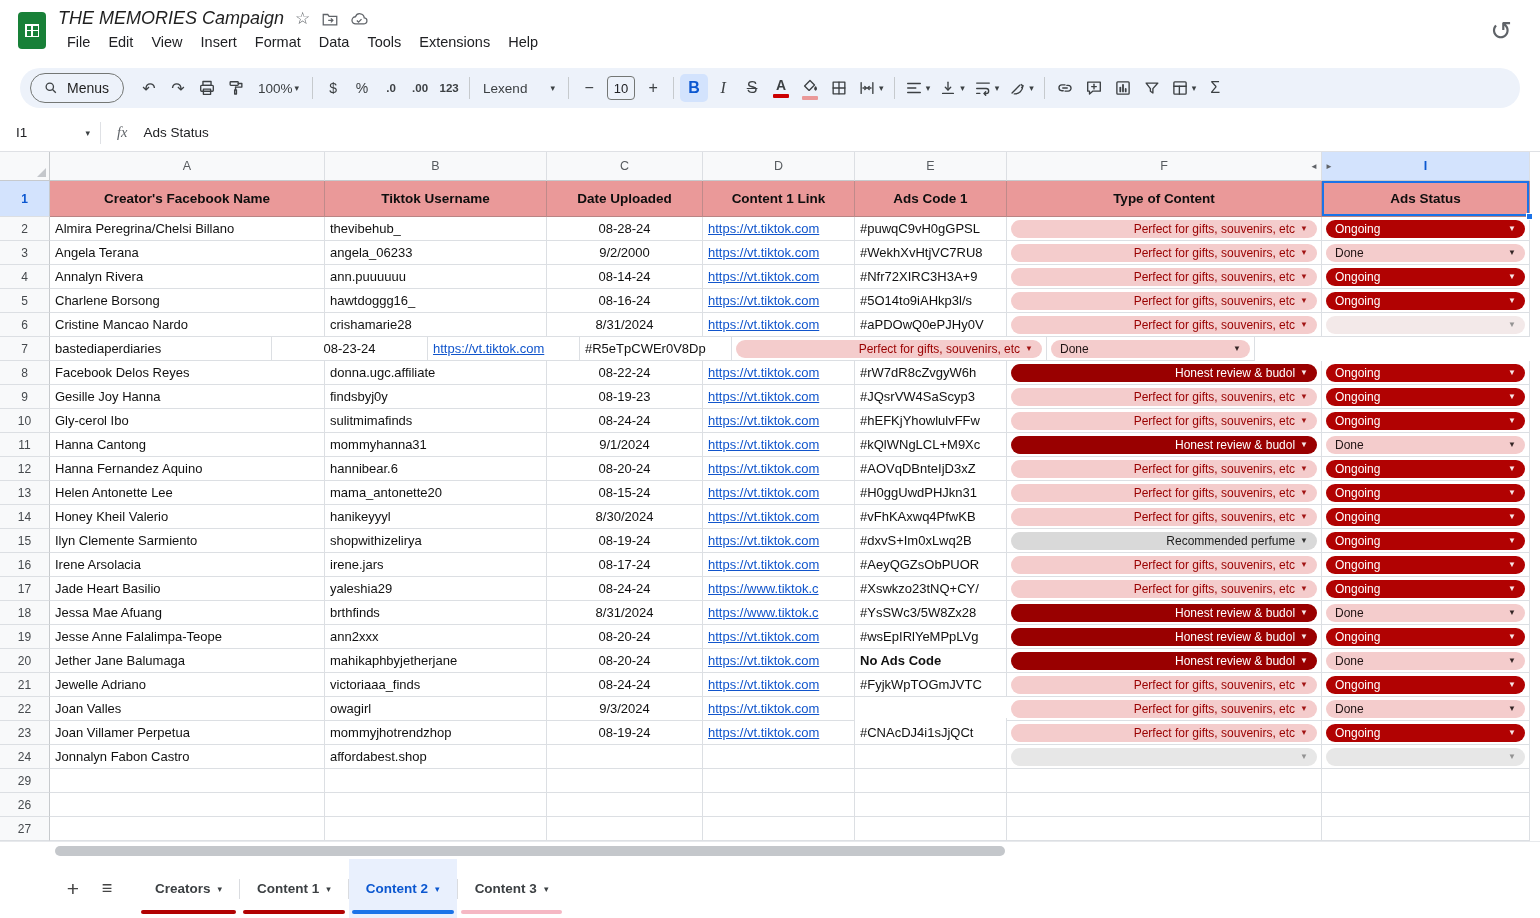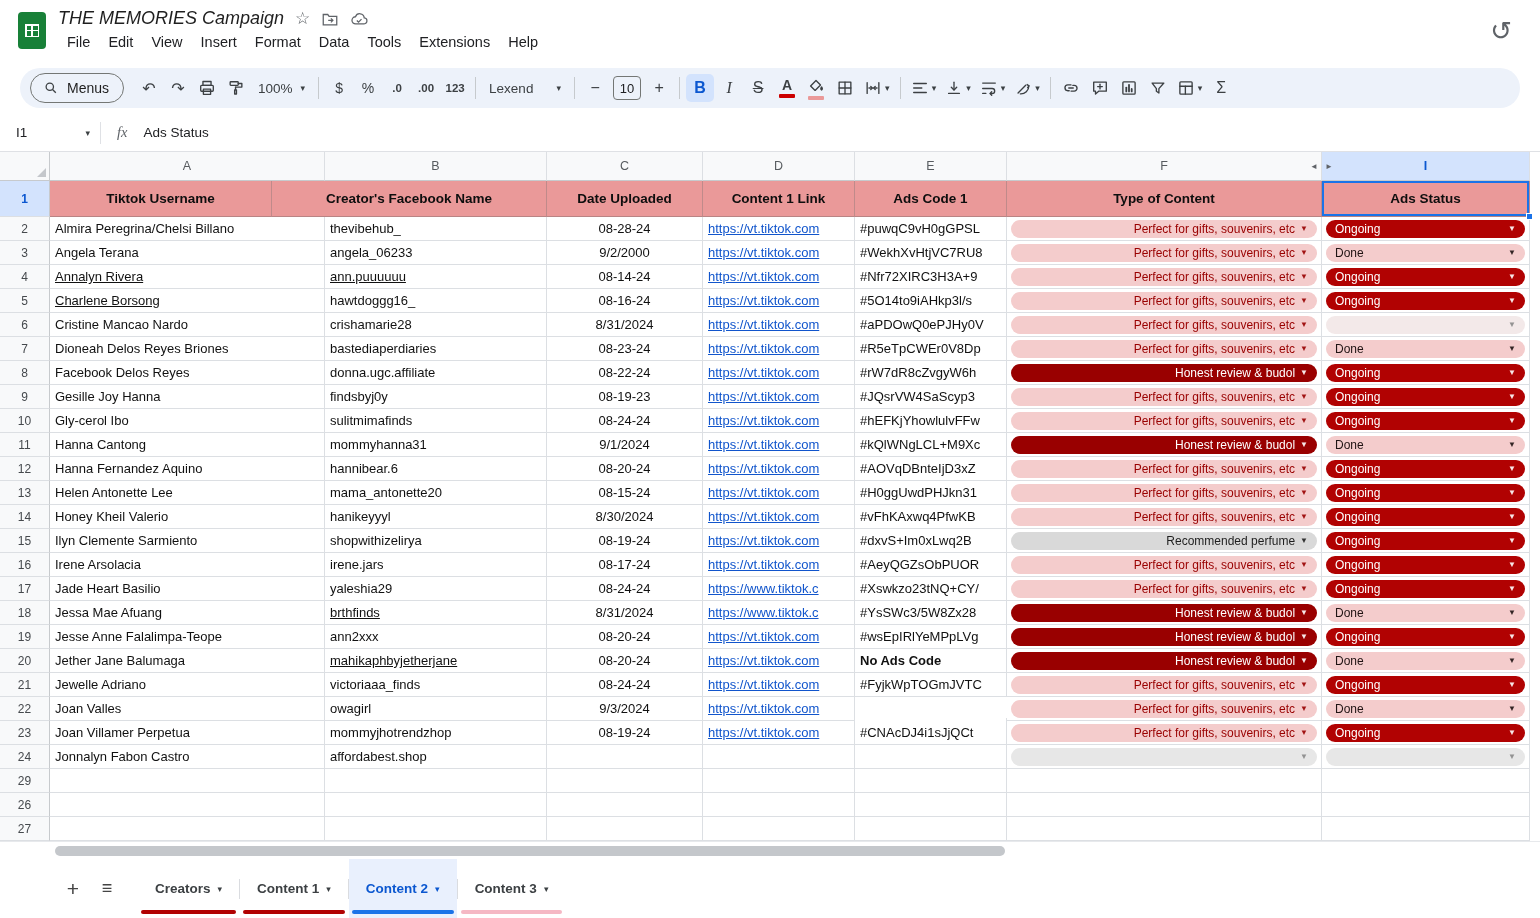--- a/index.html
+++ b/index.html
@@ -28,21 +28,21 @@
     padding:0 10px; gap:1px; }
   .menus-pill { display:flex; align-items:center; gap:8px; border:1px solid #747775; border-radius:18px;
     height:30px; padding:0 14px 0 12px; font-size:14px; color:#1f1f1f; margin-right:10px; cursor:pointer; }
   .tb-btn { min-width:28px; height:28px; display:flex; align-items:center; justify-content:center;
     border-radius:5px; font-size:16px; color:#3c4043; cursor:pointer; padding:0 4px; position:relative; }
   .tb-btn svg { width:18px; height:18px; stroke:#3c4043; fill:none; stroke-width:1.5;
     stroke-linecap:round; stroke-linejoin:round; }
   .tb-btn.fmt { font-size:14px; }
   .tb-btn.tiny { font-size:11.5px; font-weight:700; letter-spacing:0; }
   .tb-sep { width:1px; height:22px; background:#c6cacd; margin:0 5px; flex-shrink:0; }
-  .tb-zoom, .tb-font { display:flex; align-items:center; gap:8px; font-size:13.5px; color:#3c4043;
+  .tb-zoom, .tb-font { display:flex; align-items:center; gap:2px; font-size:13.5px; color:#3c4043;
     padding:0 7px; cursor:pointer; }
   .tb-font { width:86px; justify-content:space-between; }
   .dd { font-size:9px; color:#3c4043; }
   .size-box { width:28px; height:24px; border:1px solid #747775; border-radius:4px; display:flex;
     align-items:center; justify-content:center; font-size:13px; margin:0 3px; cursor:text; }
   .tb-btn.b { font-weight:700; }
   .tb-btn.active { background:#d3e3fd; color:#0b57d0; }
   .tb-btn.it { font-style:italic; font-family:"Liberation Serif",serif; }
   .tb-btn.strike { text-decoration:line-through; }
   .colstack { display:flex; flex-direction:column; align-items:center; justify-content:center; gap:2px; }
@@ -80,21 +80,21 @@
   .hidarrow.hr { left:3px; }
   .header-row { height:36px; }
   .header-row .hcell { background:#ea9999; justify-content:center; font-weight:700; font-size:13.5px;
     color:#0e0e0e; border-right:1px solid #c08a8a; border-bottom:1px solid #b98484; position:relative; }
   .hcell.sel { box-shadow: inset 0 0 0 2px #1a73e8; overflow:visible; z-index:2; }
   .fill-handle { position:absolute; right:-4px; bottom:-4px; width:7px; height:7px; background:#1a73e8;
     border:1.5px solid #fff; z-index:4; cursor:crosshair; }
   .data-row { height:24px; }
   .tleft { justify-content:flex-start; }
   .c-date { justify-content:center; }
-  .und span { text-decoration:underline; }
+  .und span { }
   .bold span { font-weight:700; }
   .link { color:#1155cc; text-decoration:underline; cursor:pointer; }
   .chipcell { padding:0 4px; }
   .chip { flex:1; min-width:0; height:18px; border-radius:10px; display:flex; align-items:center;
     padding:0 9px; font-size:12px; cursor:pointer; }
   .chip-label { flex:1; text-align:right; overflow:hidden; white-space:nowrap; }
   .chip-left .chip-label { text-align:left; }
   .chip-arrow { font-size:8px; margin-left:5px; opacity:.9; }
   .chip-pink  { background:#f4cccc; color:#990000; }
   .chip-dark  { background:#990000; color:#ffffff; }
@@ -352,25 +352,25 @@
           <span>F</span>
           <span class="hidarrow hl">◄</span>
         </div>
         <div class="cell colsel" style="flex: 0 0 208px;">
           <span class="hidarrow hr">►</span>
           <span>I</span>
         </div>
       </div>
       <div class="grow header-row">
         <div class="cell gutter gutsel">1</div>
+        <div class="cell hcell" style="flex: 0 0 275px;">
+          <span>Creator's Facebook Name</span>
+        </div>
         <div class="cell hcell" style="flex: 0 0 222px;">
           <span>Tiktok Username</span>
-        </div>
-        <div class="cell hcell" style="flex: 0 0 275px;">
-          <span>Creator's Facebook Name</span>
         </div>
         <div class="cell hcell" style="flex: 0 0 156px;">
           <span>Date Uploaded</span>
         </div>
         <div class="cell hcell" style="flex: 0 0 152px;">
           <span>Content 1 Link</span>
         </div>
         <div class="cell hcell" style="flex: 0 0 152px;">
           <span>Ads Code 1</span>
         </div>
@@ -527,23 +527,20 @@
         </div>
         <div class="cell chipcell" style="flex: 0 0 208px;">
           <div class="chip chip-empty chip-left">
             <span class="chip-label"></span>
             <span class="chip-arrow">▼</span>
           </div>
         </div>
       </div>
       <div class="grow data-row">
         <div class="cell gutter">7</div>
-        <div class="cell tleft" style="flex: 0 0 275px;">
-          <span>Dioneah Delos Reyes Briones</span>
-        </div>
         <div class="cell tleft" style="flex: 0 0 222px;">
           <span>bastediaperdiaries</span>
         </div>
         <div class="cell c-date" style="flex: 0 0 156px;">
           <span>08-23-24</span>
         </div>
         <div class="cell tleft" style="flex: 0 0 152px;">
           <span class="link">https://vt.tiktok.com</span>
         </div>
         <div class="cell tleft" style="flex: 0 0 152px;">

